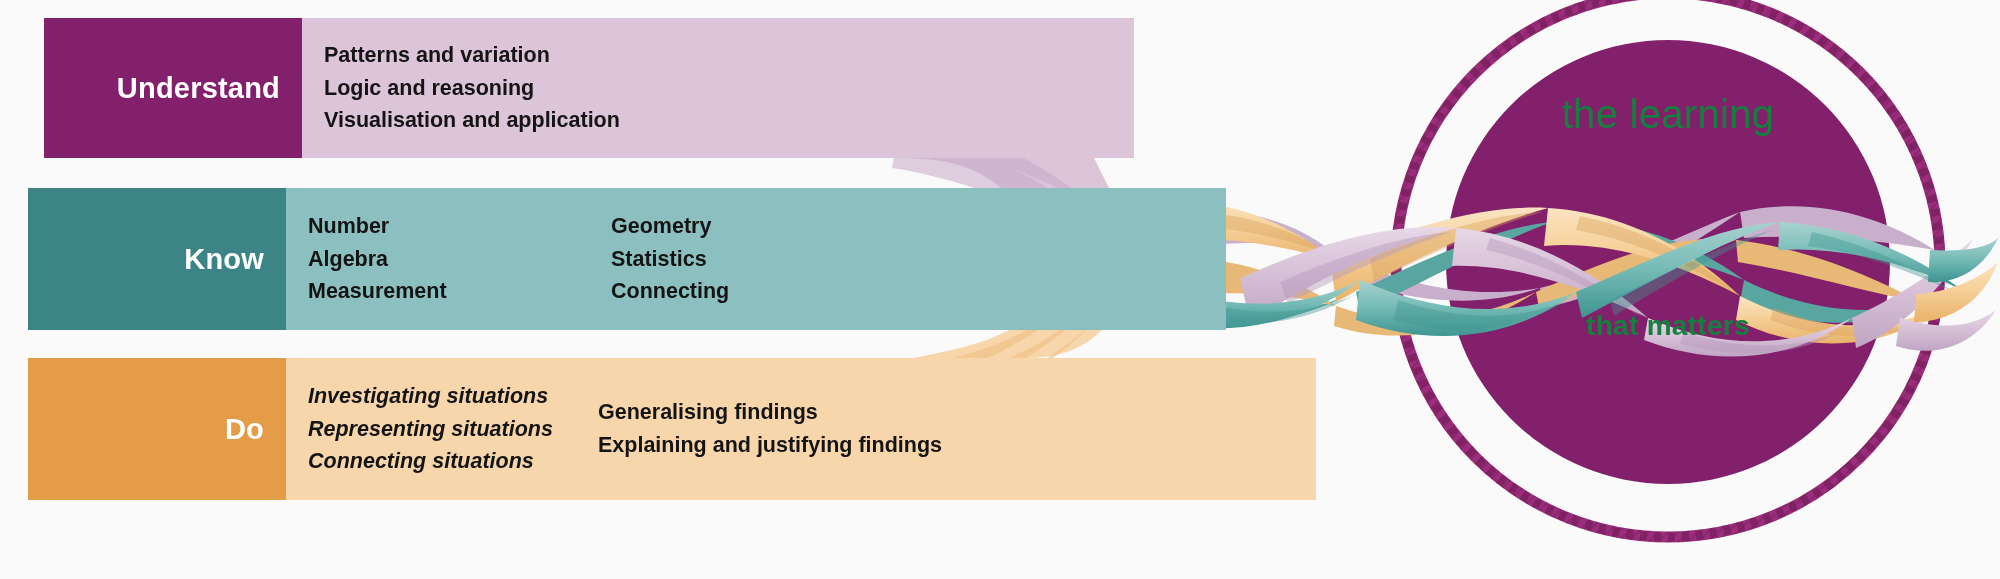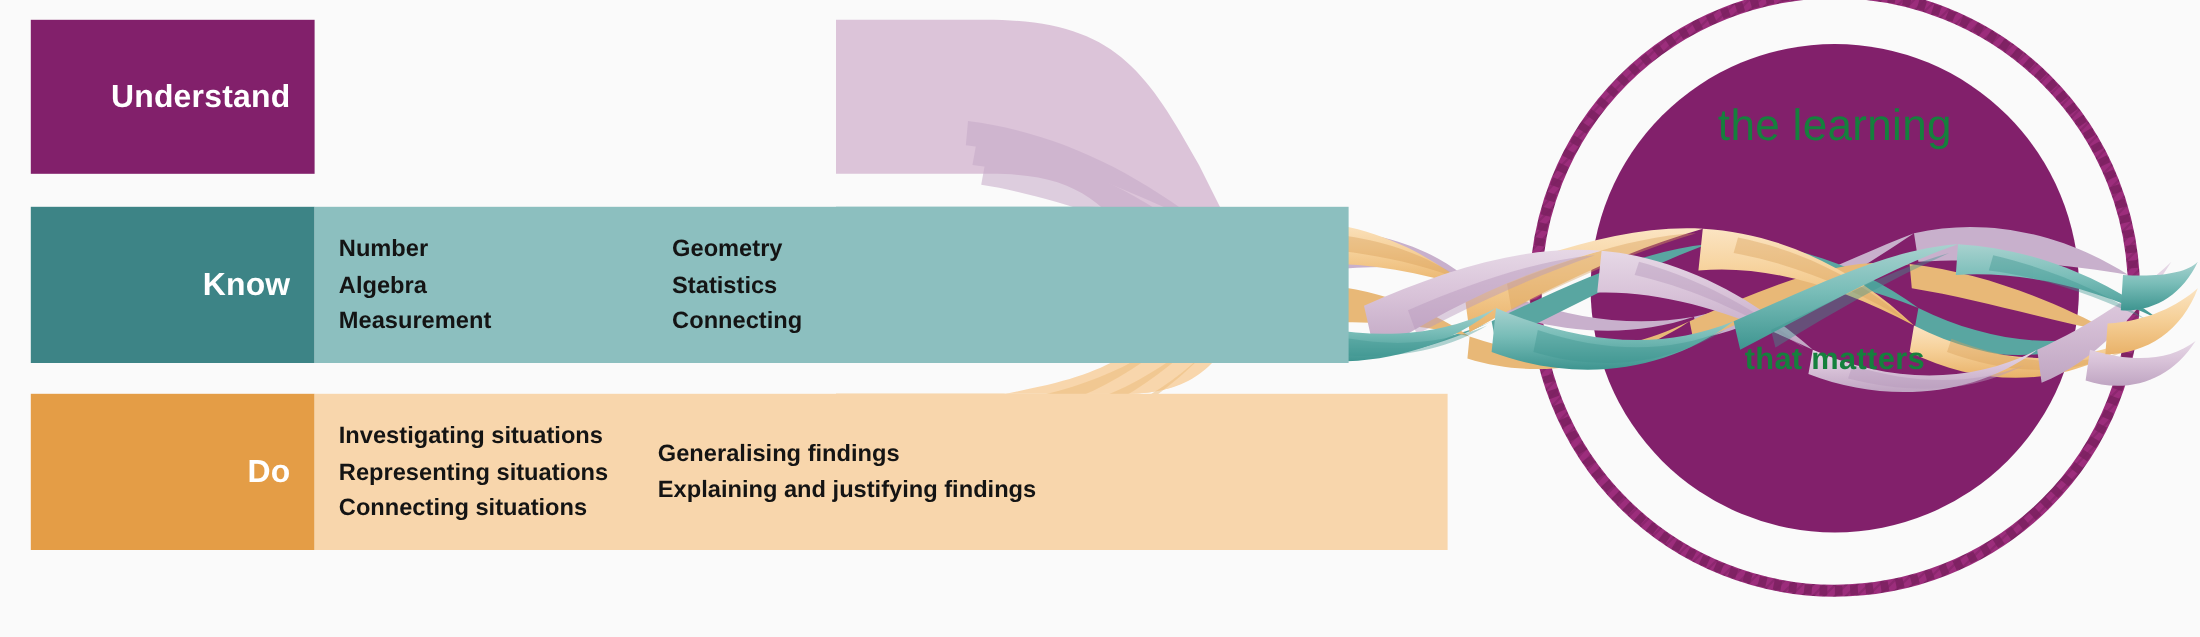--- a/index.html
+++ b/index.html
@@ -44,33 +44,33 @@
   .col .item {
     color: #141414;
     font-weight: bold;
     font-size: 21.5px;
     line-height: 32.6px;
     white-space: nowrap;
   }
 
   
   #row-understand { left: 28px; top: 18px; height: 140px; }
-  #row-understand .row-label { background: #82206B; }
+  #row-understand .row-label { background: #82206B; margin-left: 16px; }
   #row-understand .row-body  { background: #DCC4D9; width: 832px; }
 
   #row-know { left: 28px; top: 188px; height: 142px; }
   #row-know .row-label { background: #3D8486; }
   #row-know .row-body  { background: #8CBFBF; width: 940px; gap: 13px; }
 
   #row-do { left: 28px; top: 358px; height: 142px; }
   #row-do .row-label { background: #E49D46; }
   #row-do .row-body  { background: #F8D6AC; width: 1030px; }
 
   #row-know .col-1  { width: 290px; }
-  #row-do   .col-1  { width: 290px; }
+  #row-do   .col-1  { width: 290px; font-style: italic; }
 
   
   #art {
     position: absolute;
     left: 0; top: 0;
     width: 2000px; height: 579px;
     pointer-events: none;
   }
 
   
@@ -236,20 +236,27 @@
 
       <path d="M1396,265 A272,272 0 0,1 1940,265" fill="none" stroke="#9C2E7C" stroke-width="9" opacity="0"></path>
     </g>
   </svg>
 
   <div class="logo-text" id="logo-line-1">the learning</div>
   <div class="logo-text" id="logo-line-2">that matters</div>
 
   <div class="row" id="row-understand">
     <div class="row-label">Understand</div>
+    <div class="row-body">
+      <div class="col col-0">
+        <div class="item">Patterns and variation</div>
+        <div class="item">Logic and reasoning</div>
+        <div class="item">Visualisation and application</div>
+      </div>
+    </div>
   </div>
 
   <div class="row" id="row-know">
     <div class="row-label">Know</div>
     <div class="row-body">
       <div class="col col-1">
         <div class="item">Number</div>
         <div class="item">Algebra</div>
         <div class="item">Measurement</div>
       </div>

